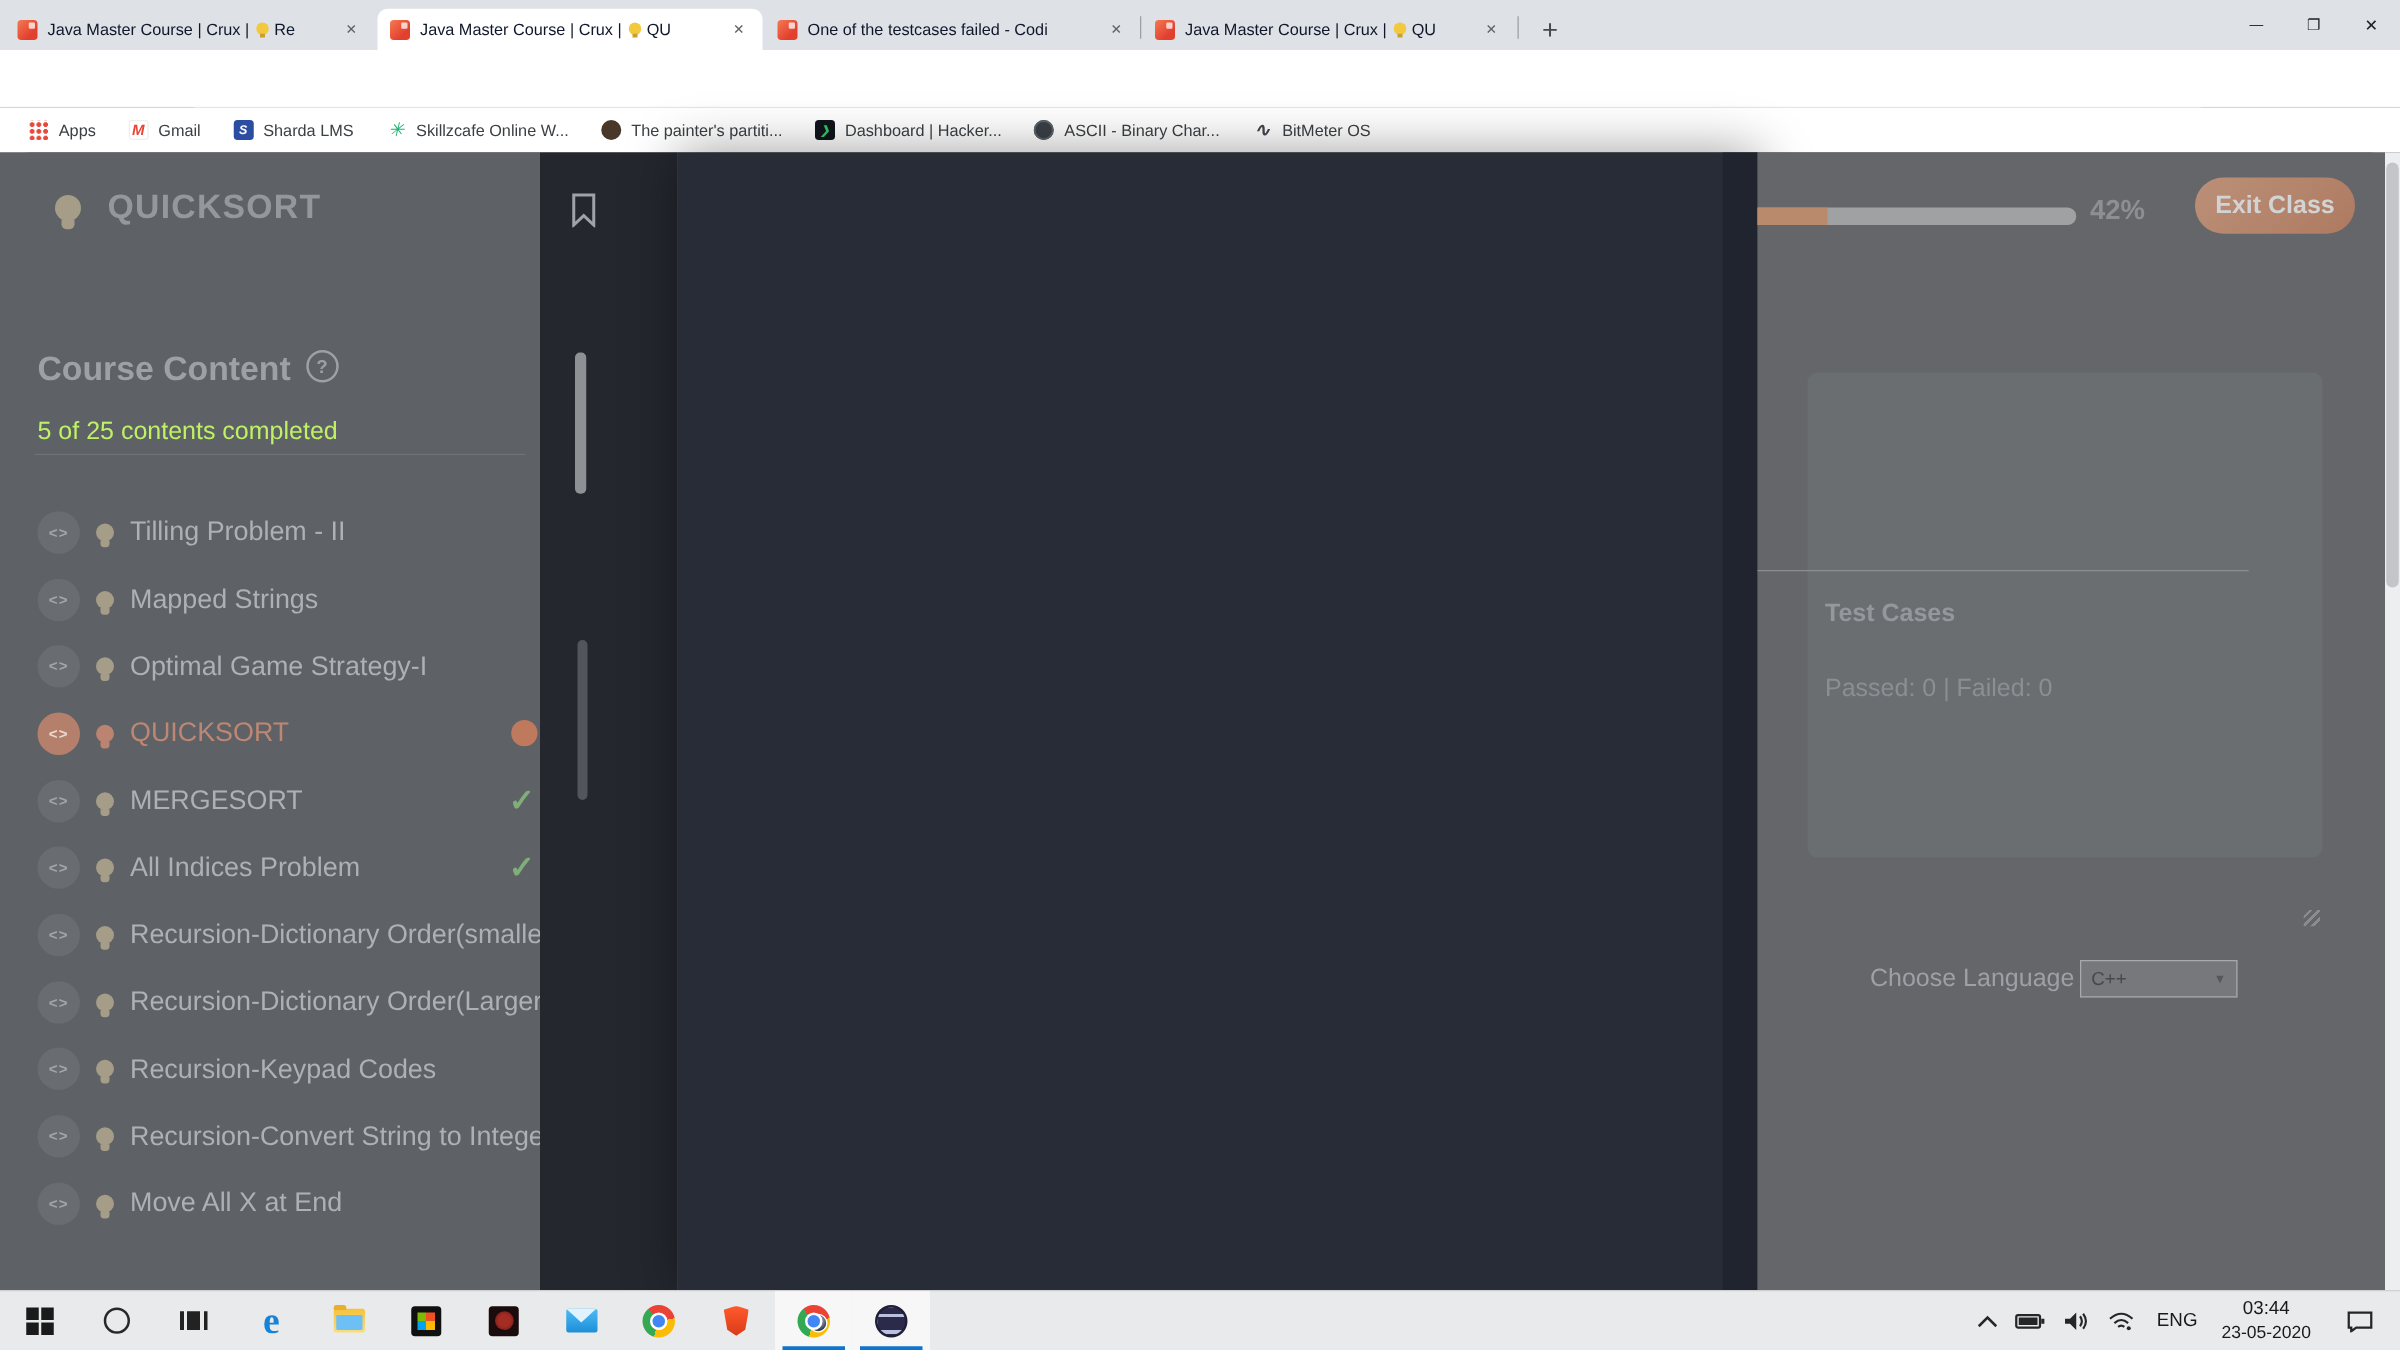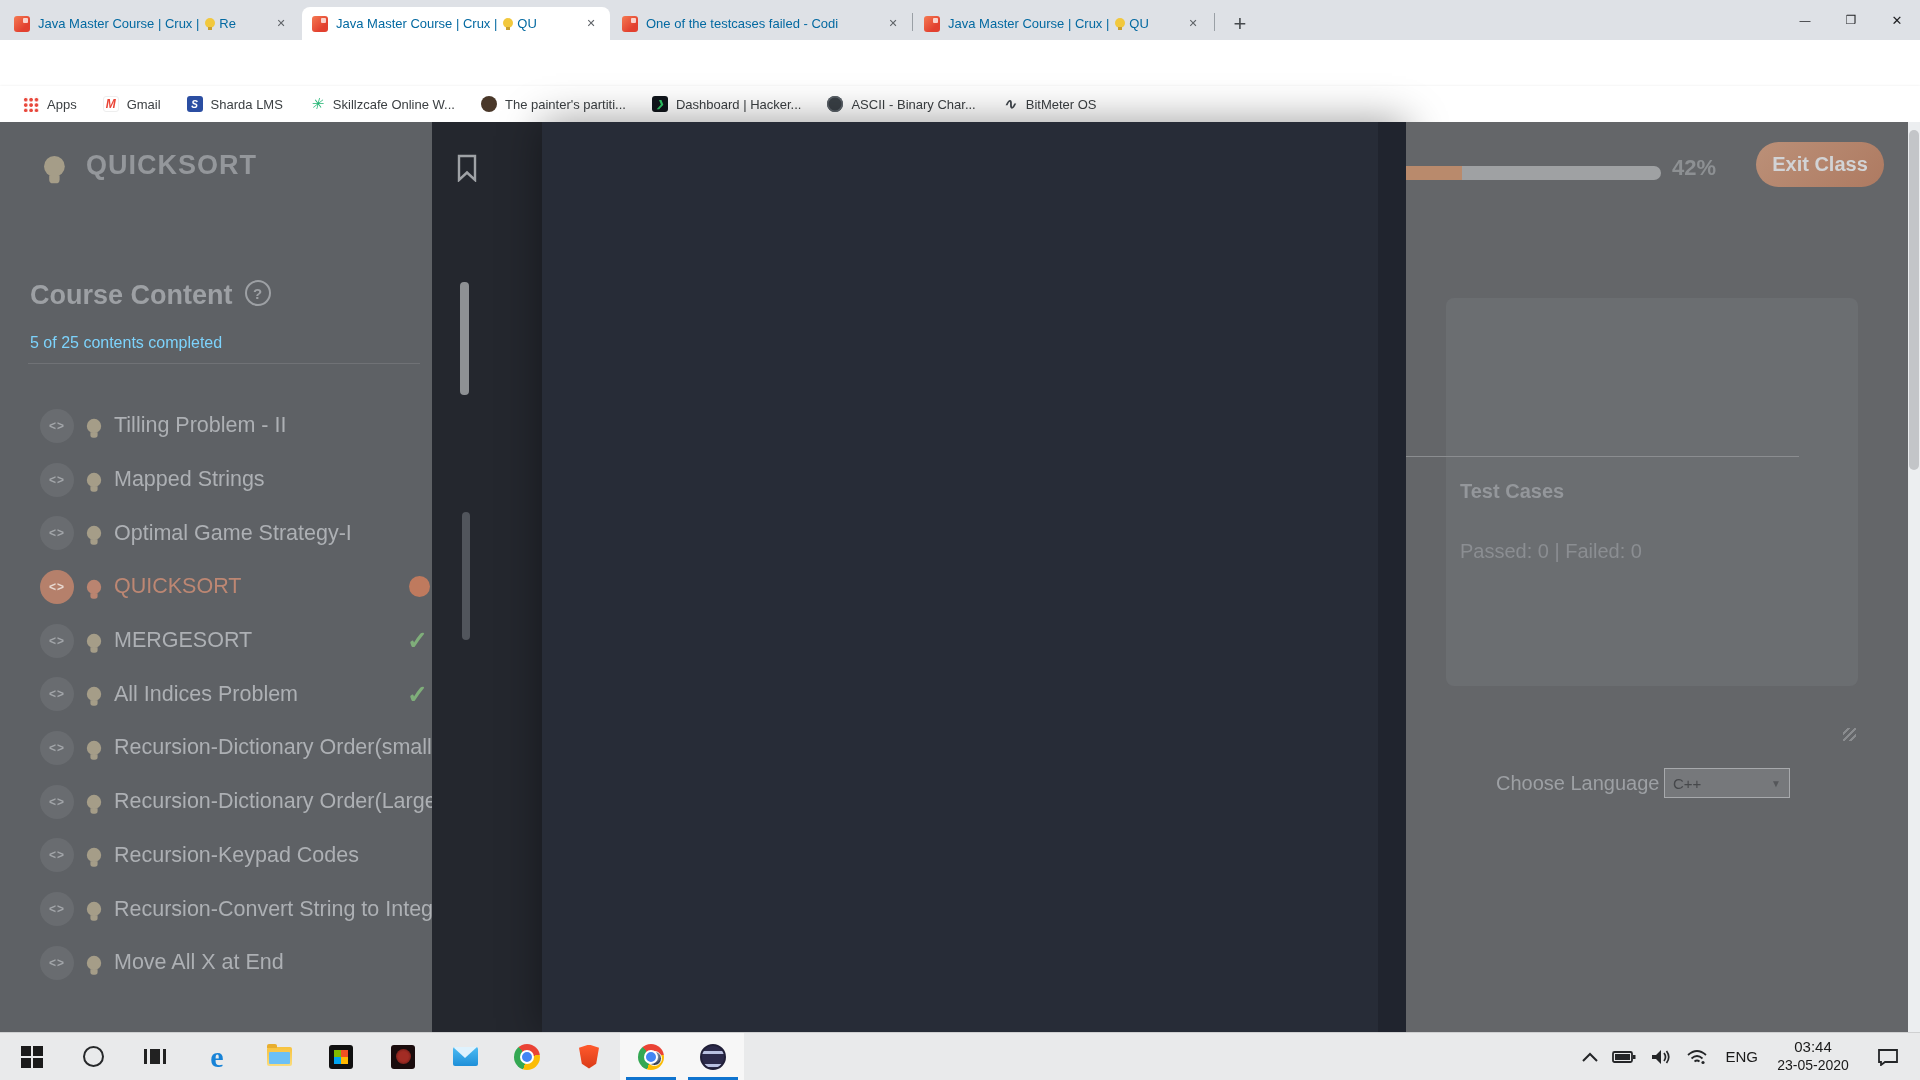--- a/index.html
+++ b/index.html
@@ -4,21 +4,21 @@
 <style>
   html,body{margin:0;padding:0;background:#333;}
   #screen{position:relative;width:1920px;height:1080px;overflow:hidden;
     font-family:"Liberation Sans",sans-serif;background:#646669;}
   #screen *{box-sizing:border-box;}
 
   
   .tabstrip{position:absolute;left:0;top:0;width:1920px;height:40px;background:#dee1e6;}
   .tabs{position:absolute;left:0;top:0;width:100%;height:100%;}
   .tab{position:absolute;top:7px;height:33px;display:flex;align-items:center;
-    padding:0 10px;font-size:13px;color:#0369a1;overflow:hidden;}
+    padding:0 10px;font-size:13px;color:#0f172a;overflow:hidden;}
   .tab:nth-child(1){left:4px;width:296px;}
   .tab:nth-child(2){left:302px;width:308px;background:#fff;border-radius:8px 8px 0 0;}
   .tab:nth-child(3){left:612px;width:300px;}
   .tab:nth-child(4){left:914px;width:298px;}
   .tab-favicon{flex:none;width:16px;height:16px;border-radius:3px;margin-right:8px;
     background:linear-gradient(135deg,#f57a52 0%,#e2402f 70%);position:relative;}
   .tab-favicon::after{content:"";position:absolute;right:2px;top:2px;width:5px;height:5px;
     background:rgba(255,255,255,.75);border-radius:1px;}
   .tab-title{white-space:nowrap;overflow:hidden;flex:0 1 auto;}
   .tab-bulb{flex:none;width:10px;height:10px;margin:0 4px 2px 6px;border-radius:50%;
@@ -103,24 +103,24 @@
   .bulb::after{content:"";position:absolute;left:4px;top:15px;width:8px;height:6px;background:#a59d88;
     border-radius:0 0 3px 3px;}
   .lesson-bulb{position:absolute;left:44px;top:34px;transform:scale(1.3);transform-origin:top left;}
   .lesson-title{position:absolute;left:86px;top:28px;font-size:27px;font-weight:700;
     color:#94979b;letter-spacing:1px;}
   .course-header{position:absolute;left:30px;top:158px;font-size:27px;font-weight:700;color:#9da0a4;
     display:flex;align-items:flex-start;}
   .help-icon{display:inline-flex;margin-left:12px;width:26px;height:26px;border-radius:50%;
     border:2.5px solid #9da0a4;align-items:center;justify-content:center;}
   .help-icon::after{content:"?";font-size:15px;font-weight:700;color:#9da0a4;}
-  .progress-note{position:absolute;left:30px;top:212px;font-size:16px;color:#7dd3fc;}
+  .progress-note{position:absolute;left:30px;top:212px;font-size:20px;color:#bef264;}
   .note-divider{position:absolute;left:28px;top:241px;width:392px;height:1px;background:#707276;}
   .course-items{position:absolute;left:0;top:277px;width:432px;}
-  .citem{height:53.7px;display:flex;align-items:center;padding-left:40px;position:relative;}
+  .citem{height:53.7px;display:flex;align-items:center;padding-left:30px;position:relative;}
   .code-badge{flex:none;width:34px;height:34px;border-radius:50%;background:#696c70;
     display:flex;align-items:center;justify-content:center;}
   .code-badge::after{content:"<>";font-size:12px;letter-spacing:1px;color:#a2a5a9;font-weight:700;}
   .citem .bulb{flex:none;margin-left:12px;transform:scale(.9);}
   .citem-label{margin-left:12px;font-size:21.5px;color:#adb0b4;white-space:nowrap;overflow:hidden;}
   .check-icon{display:none;margin-left:auto;margin-right:4px;color:#7fae7a;font-size:25px;font-weight:700;}
   .check-icon::after{content:"✓";}
   .active-dot{display:none;flex:none;margin-left:auto;margin-right:2px;width:21px;height:21px;
     border-radius:50%;background:#bf7a5e;}
   .citem[data-state="done"] .check-icon{display:block;}

